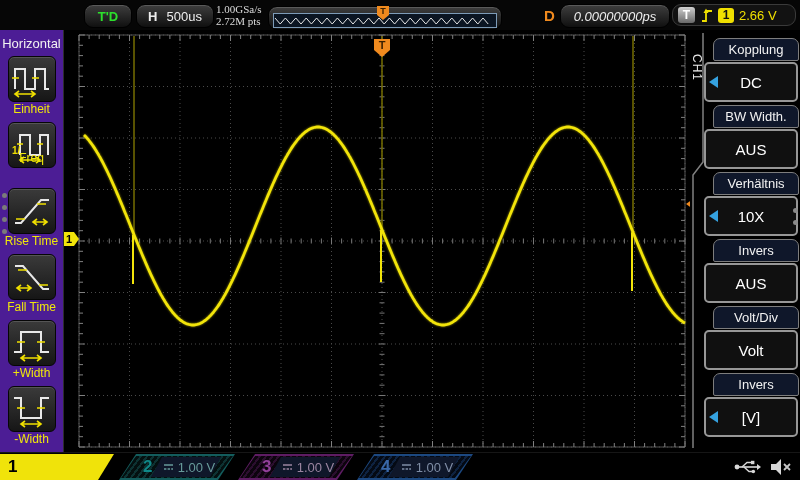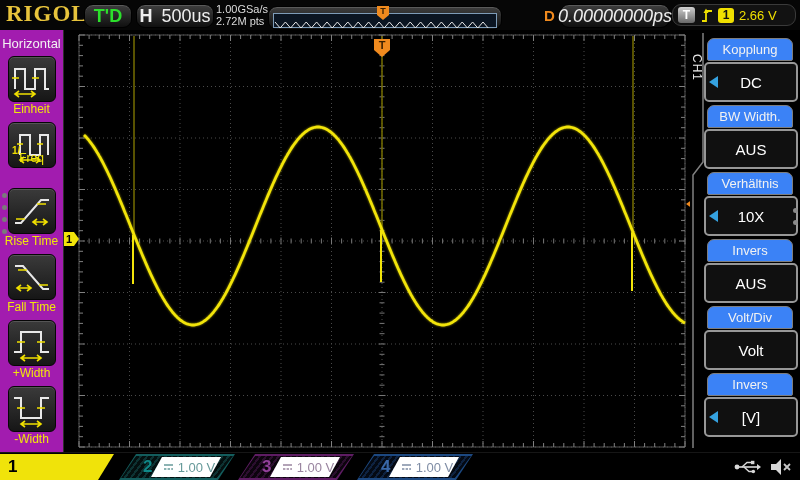--- a/index.html
+++ b/index.html
@@ -4,56 +4,56 @@
 <style>
   html,body{margin:0;padding:0;background:#000;}
   .screen{position:relative;width:800px;height:480px;background:#000;overflow:hidden;
           font-family:"Liberation Sans",sans-serif;-webkit-font-smoothing:antialiased;}
   
   .topbar{position:absolute;left:0;top:0;width:800px;height:30px;background:#060606;z-index:5;}
   .logo{position:absolute;left:6px;top:1px;font-family:"Liberation Serif",serif;font-weight:bold;
         font-size:23px;color:#e8c43c;letter-spacing:1px;}
   .tbtn{position:absolute;height:22px;border-radius:9px;background:linear-gradient(#3e3e3e,#101010);
         border:1px solid #000;box-shadow:inset 0 1px 0 #5a5a5a;display:flex;align-items:center;
-        justify-content:center;color:#eee;font-size:18px;}
+        justify-content:center;color:#eee;font-size:13px;}
   .btn-td{left:84px;top:4px;width:46px;color:#2ce02c;font-weight:bold;}
   .btn-h{left:136px;top:4px;width:76px;gap:9px;}
   .btn-h .hlab{font-weight:bold;}
-  .rate{position:absolute;left:216px;top:3px;font-size:11px;line-height:12px;color:#ddd;}
+  .rate{position:absolute;left:216px;top:3px;font-size:11px;line-height:12px;color:#ddd;font-family:Liberation Serif, serif;}
   .posbar{left:268px;top:6px;width:232px;display:block;}
   .posbar-inner{position:absolute;left:4px;top:6px;width:222px;height:13px;background:#0b1522;
         border:1px solid #7e9cb8;}
   .tflag-top{position:absolute;left:375px;top:5px;z-index:6;}
   .dlab{position:absolute;left:544px;top:7px;color:#f08a1e;font-weight:bold;font-size:15px;}
   .btn-d{left:560px;top:4px;width:108px;font-style:italic;}
   .triggrp{position:absolute;left:672px;top:4px;width:124px;height:22px;background:#121212;
         border:1px solid #3a3a3a;border-radius:9px;display:flex;align-items:center;gap:5px;padding-left:5px;box-sizing:border-box;}
   .tbox{width:17px;height:16px;border-radius:3px;background:linear-gradient(#cfcfcf,#6a6a6a);
         color:#fff;font-size:12px;font-weight:bold;display:flex;align-items:center;justify-content:center;}
   .chbadge{width:16px;height:15px;border-radius:3px;background:#f0e000;color:#111;
         font-size:12px;font-weight:bold;display:flex;align-items:center;justify-content:center;}
   .tlevel{color:#f0e000;font-size:13px;}
   
-  .leftbar{position:absolute;left:0;top:30px;width:63px;height:422px;background:#a21caf;
+  .leftbar{position:absolute;left:0;top:30px;width:63px;height:422px;background:#4c1d95;
         border-right:1px solid #2e2e2e;z-index:5;}
   .lb-title{position:absolute;left:0;top:6px;width:63px;text-align:center;color:#f2f2f2;font-size:13px;}
   .litem-btn{position:absolute;left:8px;width:46px;height:44px;border-radius:6px;
         background:linear-gradient(#3a3a3a,#161616);border:1px solid #060606;
         box-shadow:inset 0 1px 0 #555;display:flex;align-items:center;justify-content:center;}
   .litem-lab{position:absolute;width:63px;text-align:center;color:#f0e80a;font-size:12px;}
   .lb-dot{position:absolute;left:2px;width:5px;height:5px;border-radius:50%;background:#7a7a7a;}
   
   #plot{position:absolute;left:0;top:0;z-index:1;}
   .waveglow{filter:drop-shadow(0 0 1px #9d9400);}
   
   .rightbar{position:absolute;left:690px;top:30px;width:110px;height:422px;background:#000;z-index:5;}
   .ch-tab{position:absolute;left:0px;top:24px;color:#e8e8e8;font-size:12px;
         writing-mode:vertical-rl;letter-spacing:1px;}
   .rgroup{position:absolute;left:14px;width:92px;}
-  .rghead{position:absolute;left:3px;top:0;width:84px;height:21px;background:#3b82f6;
+  .rghead{position:absolute;left:9px;top:0;width:84px;height:21px;background:#0f172a;
         border:1px solid #7d7d7d;border-radius:7px 7px 2px 2px;color:#f2f2f2;font-size:13px;
         display:flex;align-items:center;justify-content:center;}
   .rgval{position:absolute;left:0;top:24px;width:90px;height:36px;background:#101010;
         border:2px solid #979797;border-radius:5px;color:#fff;font-size:15px;
         display:flex;align-items:center;justify-content:center;}
   .bluearrow{position:absolute;left:3px;top:12px;width:0;height:0;border-right:9px solid #35a2e0;
         border-top:6px solid transparent;border-bottom:6px solid transparent;}
   .rb-dot{position:absolute;left:103px;width:5px;height:5px;border-radius:50%;background:#8a8a8a;}
   
   .bottombar{position:absolute;left:0;top:452px;width:800px;height:28px;background:#000;
@@ -61,21 +61,21 @@
   .chblk{position:absolute;top:1px;height:26px;}
   .chnum{position:absolute;top:3px;font-size:17px;font-weight:bold;}
   .chval{position:absolute;top:3px;height:20px;display:flex;align-items:center;gap:4px;
         justify-content:center;font-size:13px;}
   .ch1-outer{left:0;width:116px;clip-path:polygon(0 0,114px 0,98px 100%,0 100%);background:#f0e30a;}
   .ch1-val{left:30px;width:78px;clip-path:polygon(13px 0,78px 0,65px 100%,0 100%);
         background:#a21caf;color:#f0e30a;padding-left:8px;box-sizing:border-box;margin-top:45px;}
   .chx-outer{width:117px;clip-path:polygon(17px 0,116px 0,99px 100%,0 100%);}
   .chx-inner{position:absolute;inset:2px;clip-path:polygon(15px 0,112px 0,96px 100%,0 100%);}
   .chx-val{left:32px;width:70px;clip-path:polygon(11px 0,70px 0,59px 100%,0 100%);
-        background:#ffffff;padding-left:6px;box-sizing:border-box;}
+        background:#0f172a;padding-left:6px;box-sizing:border-box;}
   .ch2-outer{left:119px;background:#135c5c;}
   .ch2-inner{background:repeating-linear-gradient(127deg,#0d3232 0 2px,#041010 2px 5px);}
   .ch2 .chnum{color:#0f8888;left:24px;}
   .ch2 .chval{color:#679a9a;}
   .ch3-outer{left:238px;background:#5e1c63;}
   .ch3-inner{background:repeating-linear-gradient(127deg,#2b0e2e 0 2px,#0c040d 2px 5px);}
   .ch3 .chnum{color:#92409a;left:24px;}
   .ch3 .chval{color:#9a85a0;}
   .ch4-outer{left:357px;background:#1c4880;}
   .ch4-inner{background:repeating-linear-gradient(127deg,#0e2240 0 2px,#040a14 2px 5px);}
@@ -429,21 +429,20 @@
       <line x1="381" y1="229.73132808432354" x2="381" y2="282" stroke="#f2e40a" stroke-width="2"></line>
       <line x1="632" y1="232.21626143340205" x2="632" y2="291" stroke="#f2e40a" stroke-width="2"></line>
       <polygon points="374,39 390,39 390,50 382,57 374,50" fill="#f08a1e"></polygon>
       <text x="382" y="49" text-anchor="middle" font-size="11" font-weight="bold" fill="#3a2000" font-family="Liberation Sans,sans-serif">T</text>
       <polygon points="686,204 693,199 693,209" fill="#f08a1e"></polygon>
       <polygon points="62,232 74,232 79,239 74,246 62,246" fill="#f2e40a"></polygon>
       <text x="69" y="243" text-anchor="middle" font-size="11" font-weight="bold" fill="#000" font-family="Liberation Sans,sans-serif">1</text>
     </svg>
 
   <div class="topbar">
-    <div class="logo">RIGOL</div>
     <div class="tbtn btn-td">T'D</div>
     <div class="tbtn btn-h">
       <span class="hlab">H</span>
       <span>500us</span>
     </div>
     <div class="rate">
       <div>1.00GSa/s</div>
       <div>2.72M pts</div>
     </div>
     <div class="tbtn posbar">

